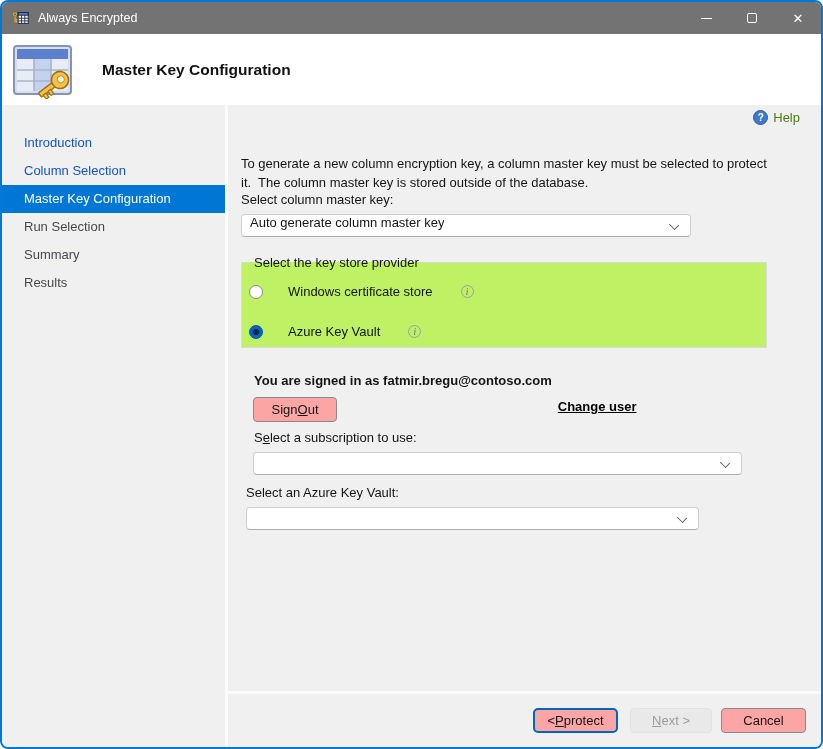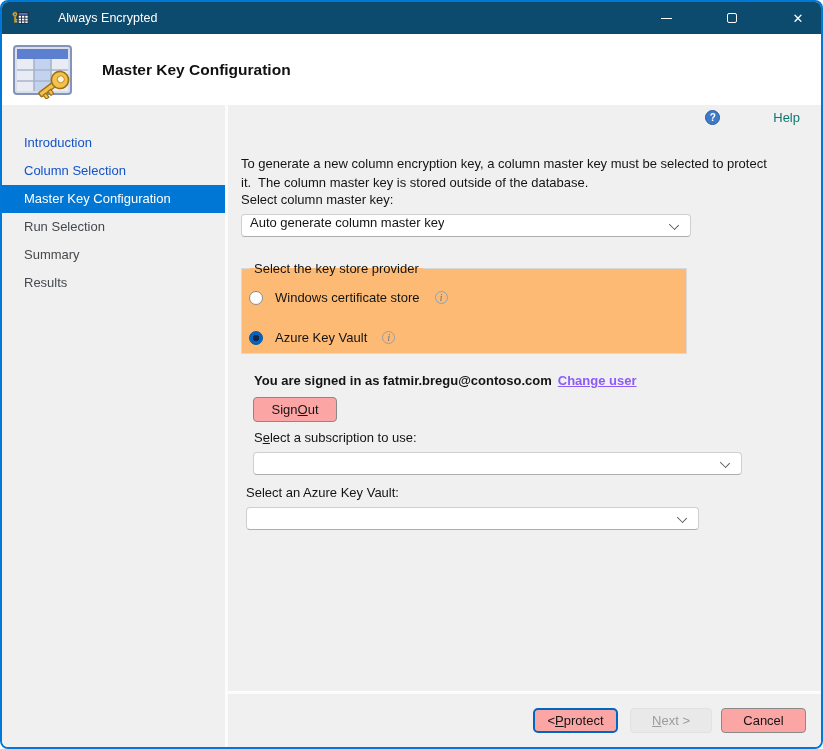--- a/index.html
+++ b/index.html
@@ -4,21 +4,21 @@
 <style>
   * { margin:0; padding:0; box-sizing:border-box; }
   html,body { background:#ffffff; font-family:"Liberation Sans", sans-serif; }
   .window{
     width:823px; height:749px; position:relative;
     border:2px solid #0078D7; border-radius:8px; overflow:hidden;
     background:#F0F0F0; display:flex; flex-direction:column;
   }
   
   .titlebar{
-    height:32px; background:#0c4a6e; display:flex; align-items:center; flex:0 0 32px;gap:20px;
+    height:32px; background:#737373; display:flex; align-items:center; flex:0 0 32px;
   }
   .titlebar .app-icon{ margin:0 9px 0 10px; width:17px; height:16px; }
   .titlebar .title{ color:#ffffff; font-size:12.5px; flex:1; }
   .win-btn{
     width:46px; height:32px; display:flex; align-items:center; justify-content:center;
     color:#ffffff; cursor:default;
   }
   .min-glyph{ width:11px; height:0; border-top:1.6px solid #fff; display:block; }
   .max-glyph{ width:10px; height:10px; border:1.4px solid #fff; border-radius:2px; display:block; }
   .close-glyph{ font-size:13px; line-height:1; }
@@ -37,58 +37,58 @@
   .nav-item.disabled{ color:#45484D; }
   .vdivider{ width:3px; background:#FCFCFC; flex:0 0 3px; }
   .right-col{ flex:1; display:flex; flex-direction:column; min-width:0; }
   .content{ flex:1; position:relative; background:#F0F0F0; font-size:13px; color:#141414; }
   
   .help{ position:absolute; top:5px; right:21px; display:flex; align-items:center; gap:5px; cursor:pointer; }
   .help-icon{
     width:15px; height:15px; border-radius:50%; background:#3F7AC9; border:1px solid #2A5D9C;
     color:#fff; font-size:10px; font-weight:bold; display:flex; align-items:center; justify-content:center;
   }
-  .help-label{ color:#0f766e; font-size:13px;margin-left:48px; }
+  .help-label{ color:#4d7c0f; font-size:13px; }
   
   .intro{ position:absolute; left:13px; top:49px; width:532px; line-height:19px; white-space:pre-wrap; }
   .field-label{ position:absolute; font-size:13px; }
   
   .dropdown{
     position:absolute; height:23px; background:#ffffff;
     border:1px solid #CFCFCF; border-bottom-color:#ADADAD; border-radius:4px;
     display:flex; padding:0 26px 0 8px; cursor:default;
   }
   .dropdown .dd-value{ font-size:13px; color:#141414; white-space:nowrap; overflow:hidden; }
   .chev{
     position:absolute; right:12px; top:6px; width:8px; height:8px;
     border-right:1.4px solid #55565A; border-bottom:1.4px solid #55565A;
     transform:rotate(45deg) scale(1,0.8);
   }
   
   .groupbox{
-    position:absolute; left:13px; top:150px; width:446px; height:93px;
-    border:1px solid #D9D9D9; background:#fdba74;margin-top:6px;
+    position:absolute; left:13px; top:150px; width:526px; height:93px;
+    border:1px solid #D9D9D9; background:#bef264;
   }
   .groupbox legend{ margin-left:8px; padding:0 4px; font-size:13px; color:#141414; }
-  .radio-row{ position:absolute; left:7px; display:flex; align-items:center; gap:12px; cursor:pointer; }
+  .radio-row{ position:absolute; left:7px; display:flex; align-items:center; gap:25px; cursor:pointer; }
   .radio{
     width:14px; height:14px; border-radius:50%; background:#FDFDFD; border:1px solid #8B8B8B; flex:0 0 14px;
   }
   .radio.checked{
     border:1px solid #005A9E;
     background:radial-gradient(circle at 50% 50%, #15264C 0 3px, #0165C5 3.4px);
   }
   .info-icon{
     width:13px; height:13px; border-radius:50%; border:1px solid #97A0AD; color:#5C6E8A;
     font-size:9.5px; font-family:"Liberation Serif", serif; font-style:italic;
     display:flex; align-items:center; justify-content:center; margin-left:3px;
   }
   
   .signed-row{ position:absolute; left:26px; top:268px; display:flex; gap:6px; white-space:nowrap;font-weight:bold; }
-  .hyperlink{ color:#8b5cf6; text-decoration:underline; cursor:pointer; }
+  .hyperlink{ color:#000000; text-decoration:underline; cursor:pointer;margin-top:26px; }
   .btn{
     display:flex; align-items:center; justify-content:center;
     font-size:13px; color:#141414; background:#fca5a5;
     border:1px solid #898989; border-radius:4px; cursor:pointer;
   }
   .signout-btn{ position:absolute; left:25px; top:292px; width:84px; height:25px; }
   .mn{ text-decoration:underline; }
   
   .hdivider{ height:3px; background:#FCFCFC; flex:0 0 3px; }
   .footer{

